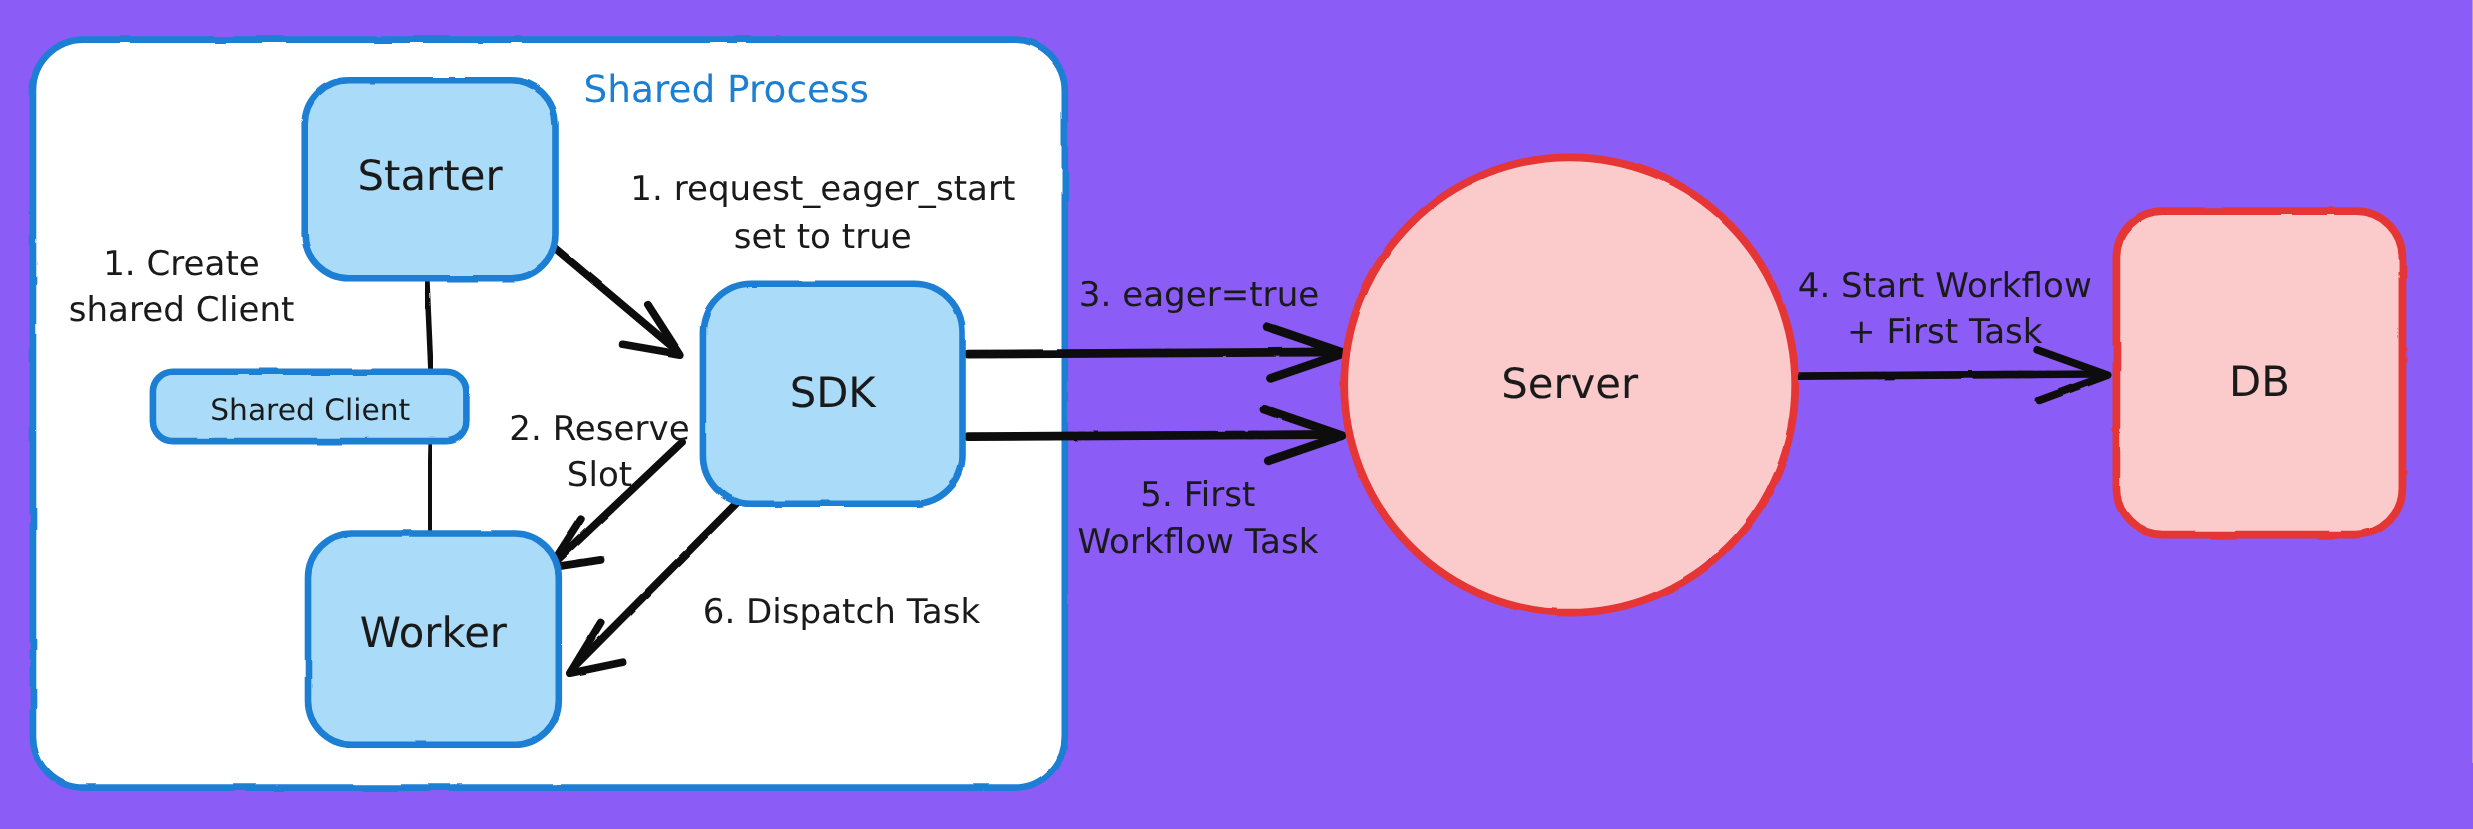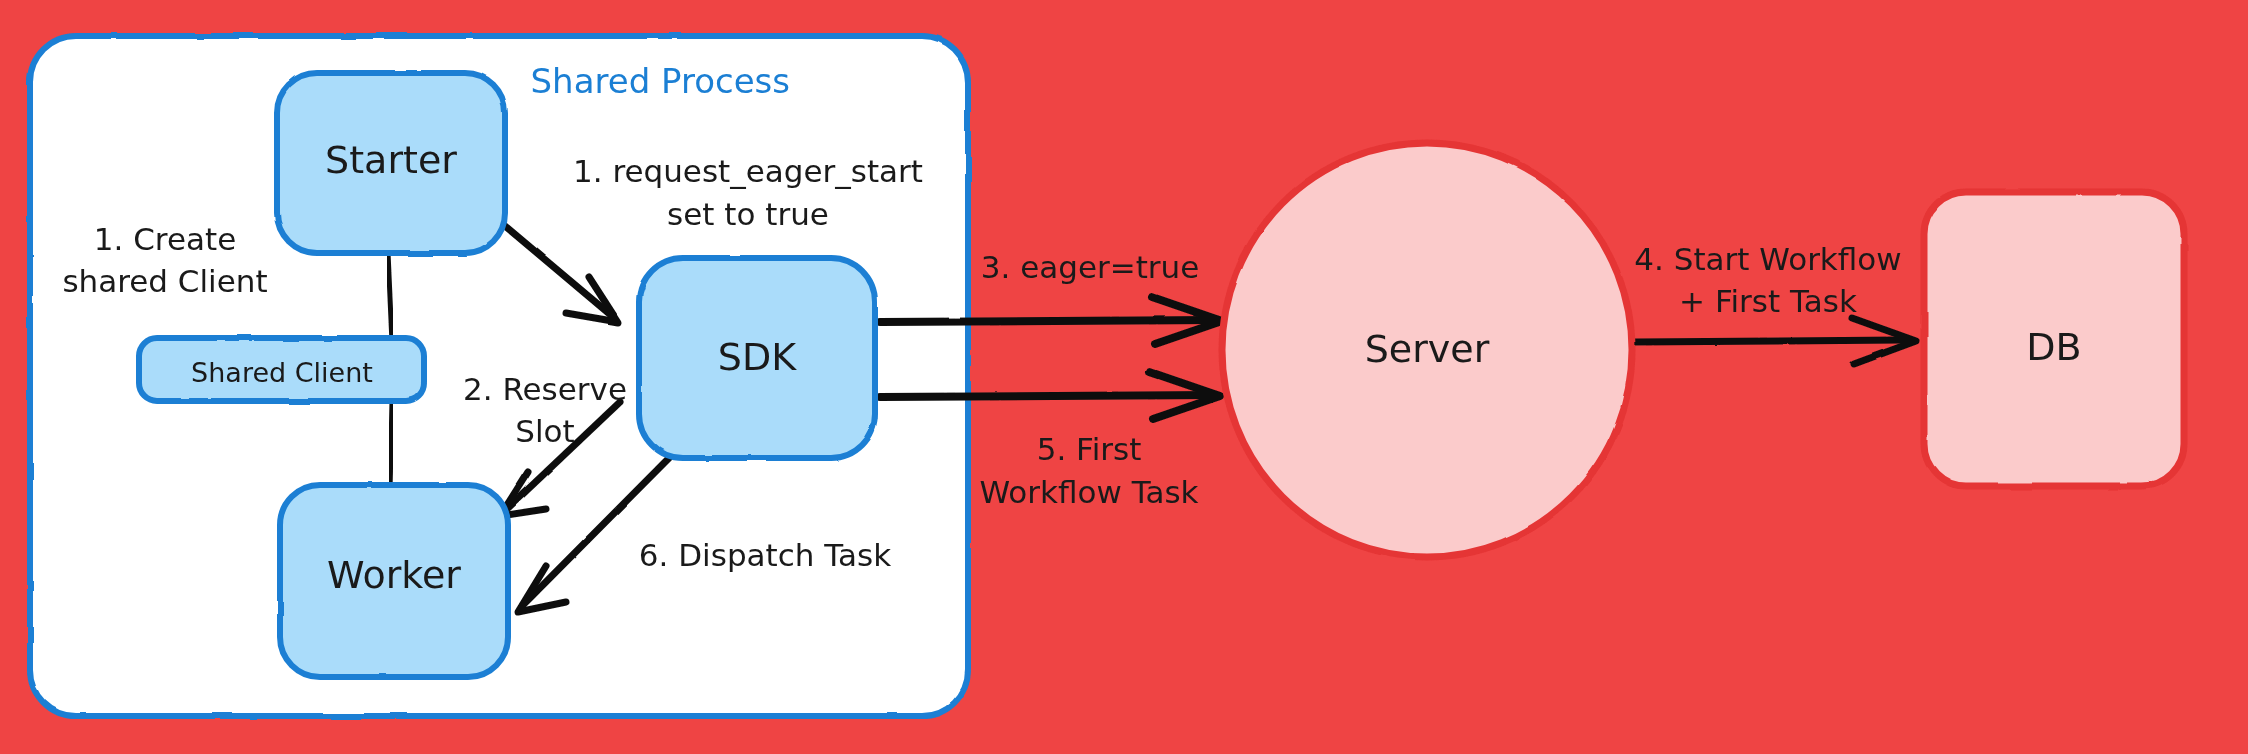--- a/index.html
+++ b/index.html
@@ -10,21 +10,21 @@
   body {
     width: 2248px;
     height: 754px;
     font-family: "DejaVu Sans", sans-serif;
     overflow: hidden;
   }
   #stage {
     position: relative;
     width: 2248px;
     height: 754px;
-    background: #ef4444;
+    background: #8b5cf6;
   }
   #diagram-svg {
     position: absolute;
     top: 0;
     left: 0;
     width: 2248px;
     height: 754px;
   }
   .node-label {
     font-family: "DejaVu Sans", sans-serif;

